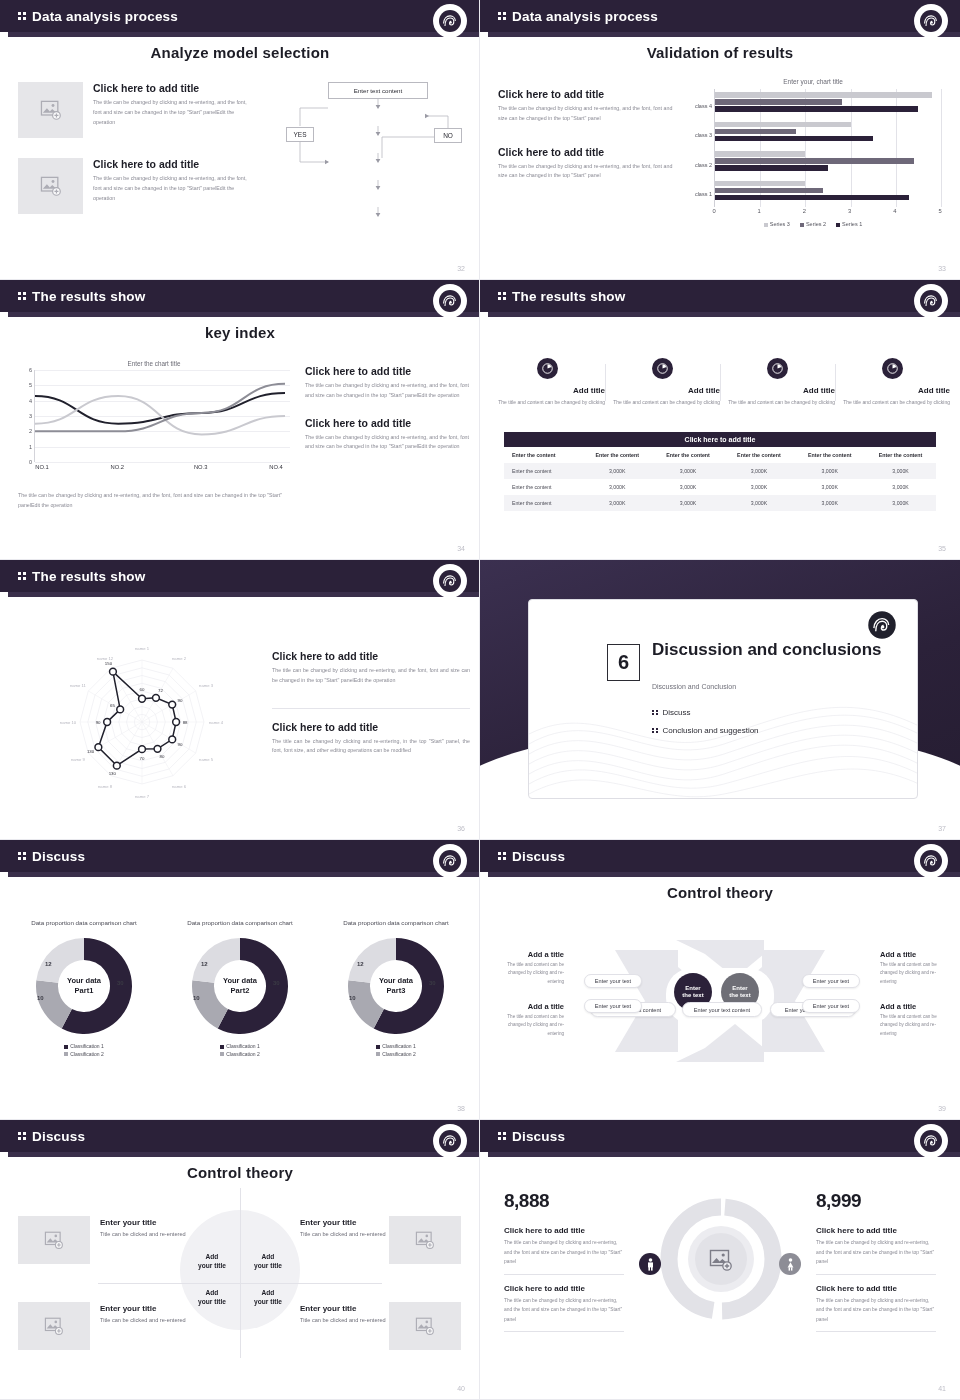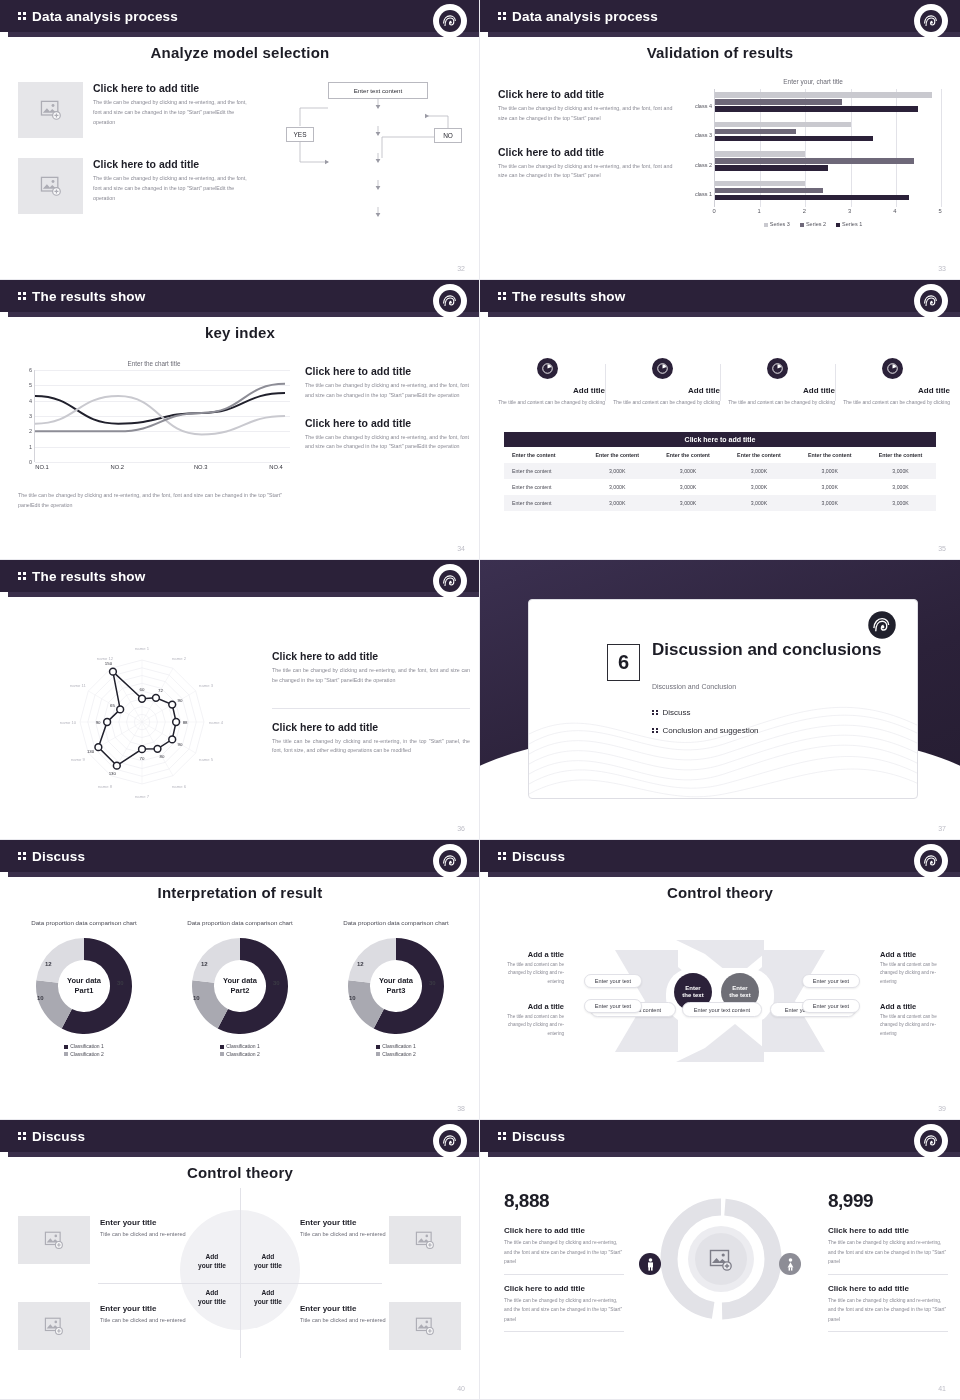--- a/index.html
+++ b/index.html
@@ -648,21 +648,20 @@
   <div class="hdr-strip"></div>
   <div class="hdr-strip2"></div>
   <div class="logo">
     <svg width="24" height="24" viewBox="0 0 24 24">
           <circle cx="12" cy="12" r="11" fill="#2b2139"></circle>
           <path d="M7 17c0-5 2.2-8 5.2-8 2.2 0 3.6 1.7 3.6 3.8 0 1.9-1.2 3.2-2.6 3.2-1 0-1.7-.7-1.7-1.7 0-1.1.8-1.9 1.7-2.2" stroke="#fff" stroke-width="1.1" fill="none"></path>
           <path d="M5.5 14.5c.2-4.6 3-7.6 6.6-7.6 3 0 5.2 2.1 5.2 5" stroke="#fff" stroke-width="1.1" fill="none"></path>
           <circle cx="12.8" cy="13.6" r="1.1" fill="#fff"></circle>
         </svg>
       </div>
-  <div class="slide-title">Interpretation of result</div>
   <div class="donuts" id="donutRow">
         <div class="dcell"><div class="dcap">Data proportion data comparison chart</div><div class="dwrap"><svg viewBox="0 0 102 102" width="102" height="102">
               <path d="M51 3 A48 48 0 1 1 28.69328774189913 93.50188923135408 L38.917197526862026 74.02185666698347 A26 26 0 1 0 51 25 Z" fill="#2b2139"></path>
               <path d="M28.69328774189913 93.50188923135408 A48 48 0 0 1 3.3499740432934075 45.21423934774448 L25.189569273450598 47.86604631336159 A26 26 0 0 0 38.917197526862026 74.02185666698347 Z" fill="#a9a9b1"></path>
               <path d="M3.3499740432934075 45.21423934774448 A48 48 0 0 1 50.99999999999999 3 L50.99999999999999 25 A26 26 0 0 0 25.189569273450598 47.86604631336159 Z" fill="#dcdce1"></path>
             </svg><div class="dhole">
               <span>Your data</span>
               <span>Part1</span>
             </div><div class="dlab" style="left: 84px; top: 45px;">30</div><div class="dlab" style="left: 4px; top: 60px;">10</div><div class="dlab" style="left: 12px; top: 26px;">12</div></div><div class="dleg"><div><i class="sq" style="background:#2b2139"></i>Classification 1</div><div><i class="sq" style="background:#a9a9b1"></i>Classification 2</div></div></div>
         <div class="dcell"><div class="dcap">Data proportion data comparison chart</div><div class="dwrap"><svg viewBox="0 0 102 102" width="102" height="102">
@@ -877,21 +876,21 @@
       <p>The title can be changed by clicking and re-entering, and the font and size can be changed in the top "Start" panel</p>
         </div>
     <div class="cp-rule"></div>
     <div class="cp-blk">
       <h4>Click here to add title</h4>
       <p>The title can be changed by clicking and re-entering, and the font and size can be changed in the top "Start" panel</p>
         </div>
     <div class="cp-rule"></div>
   </div>
 
-  <div style="position:absolute;right:12px;top:70px;width:120px">
+  <div style="position:absolute;right:24px;top:70px;width:120px">
     <div class="big-num">8,999</div>
     <div class="cp-blk" style="margin-top:14px">
       <h4>Click here to add title</h4>
       <p>The title can be changed by clicking and re-entering, and the font and size can be changed in the top "Start" panel</p>
         </div>
     <div class="cp-rule"></div>
     <div class="cp-blk">
       <h4>Click here to add title</h4>
       <p>The title can be changed by clicking and re-entering, and the font and size can be changed in the top "Start" panel</p>
         </div>

